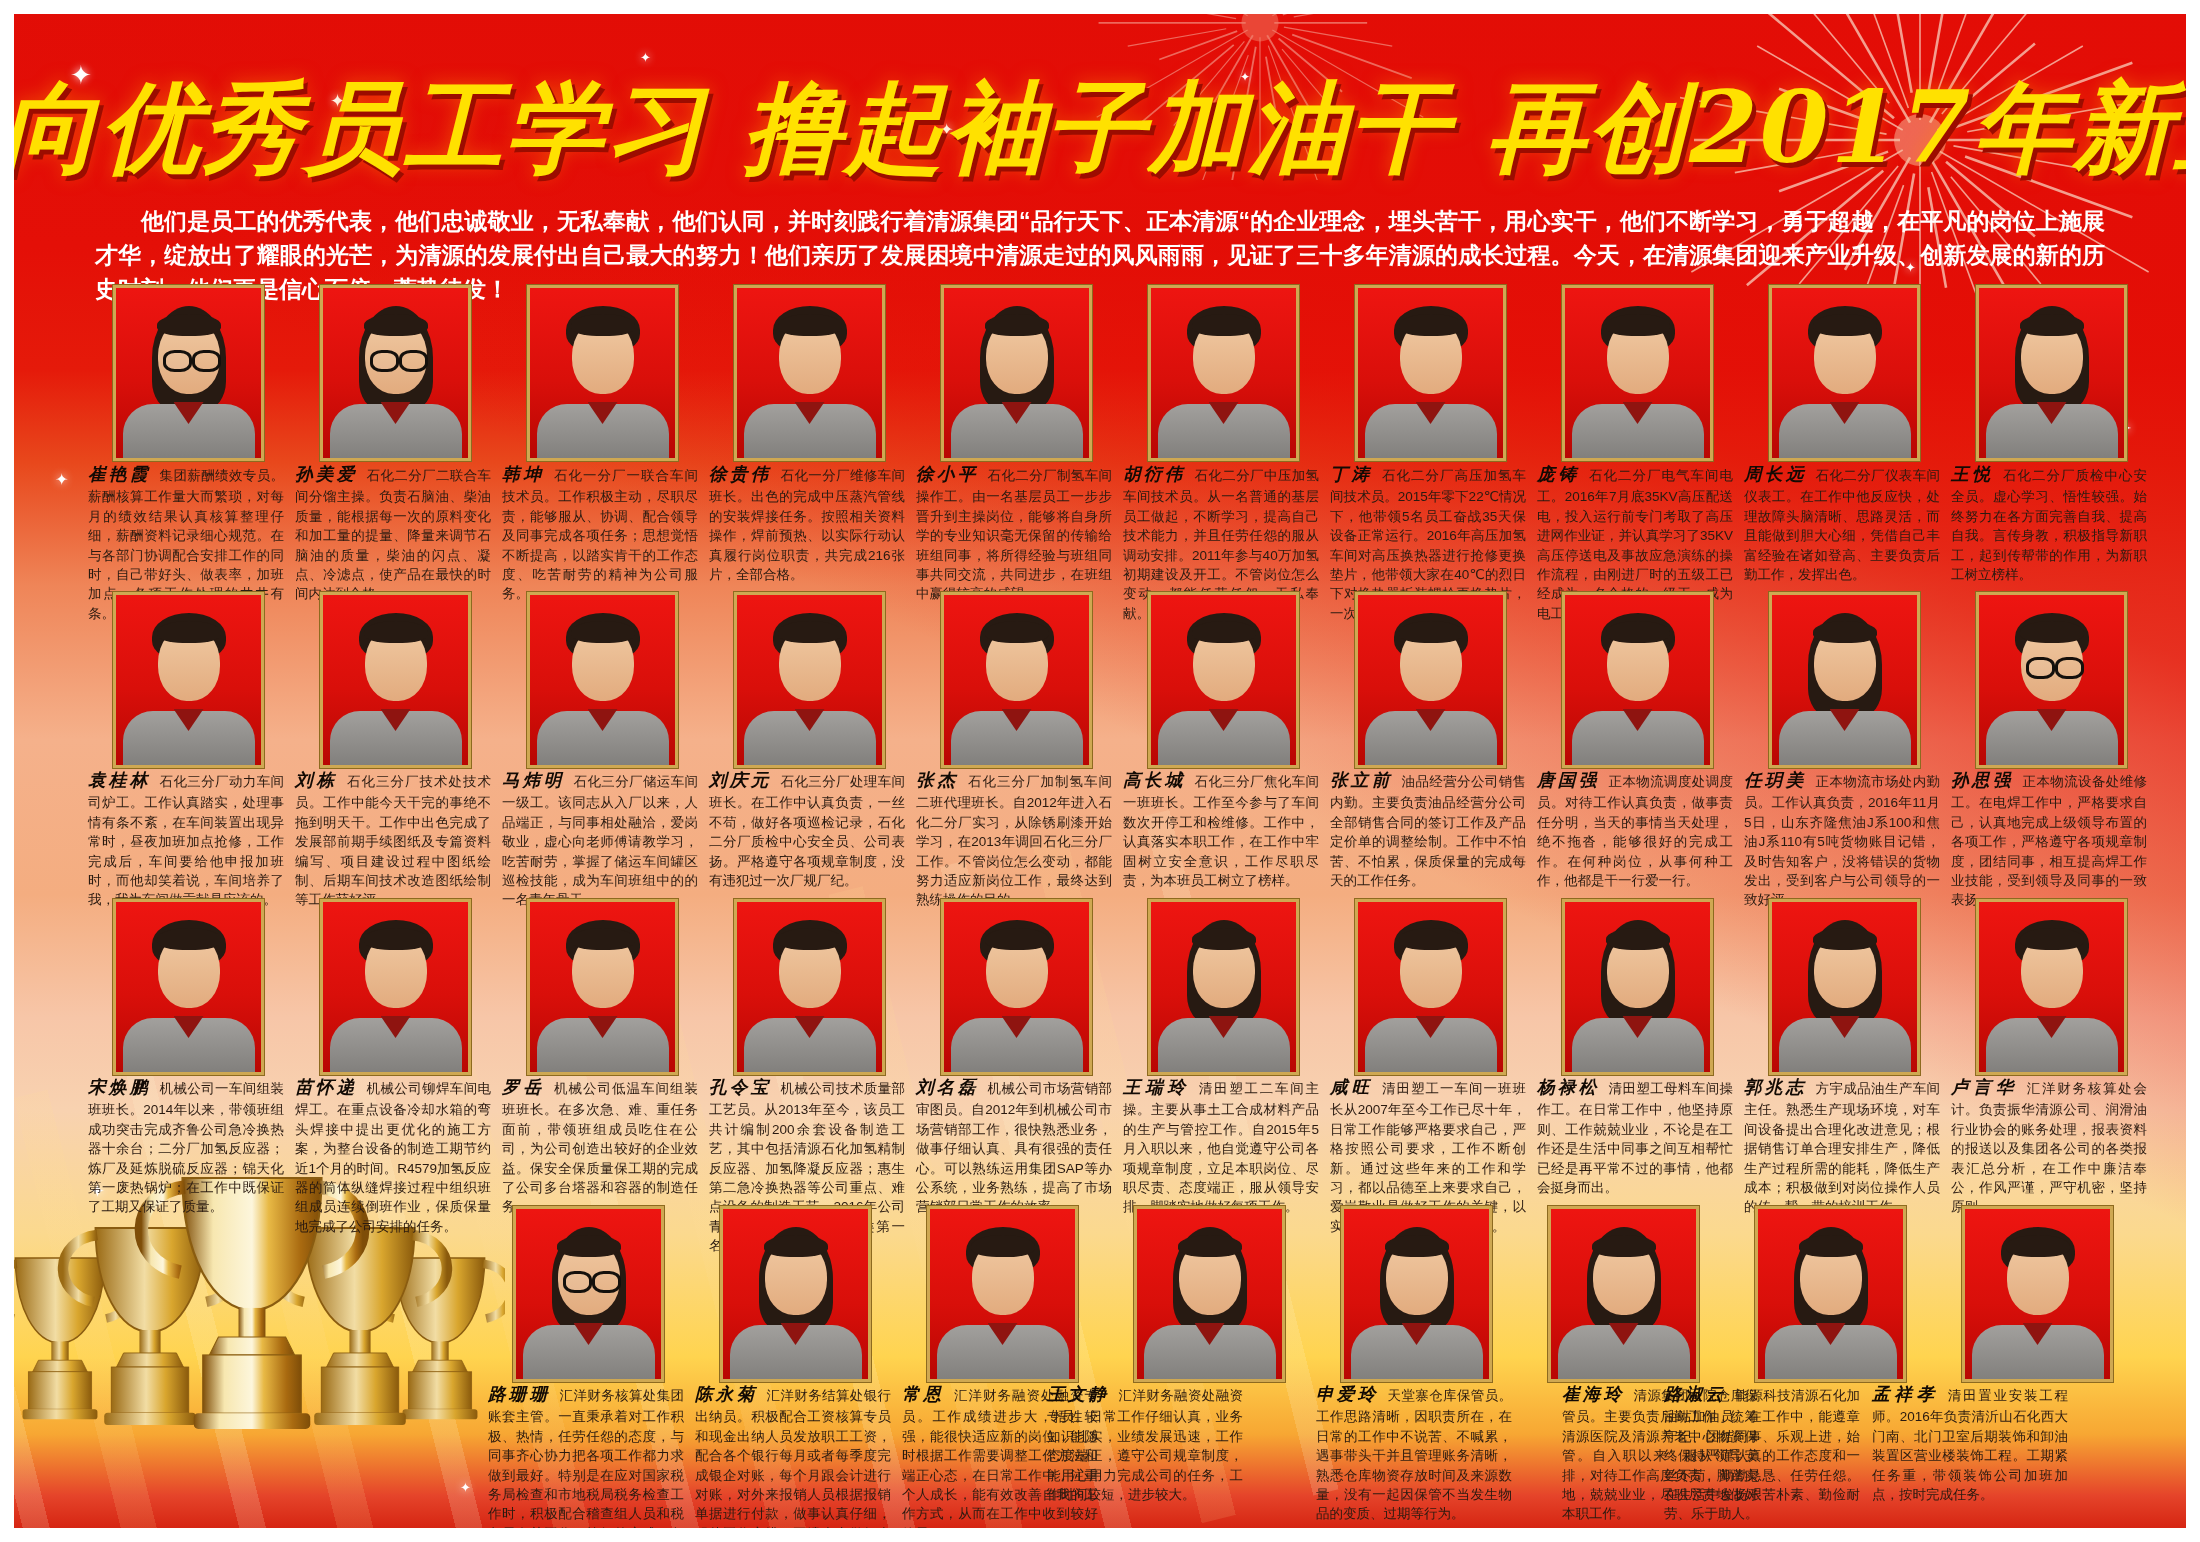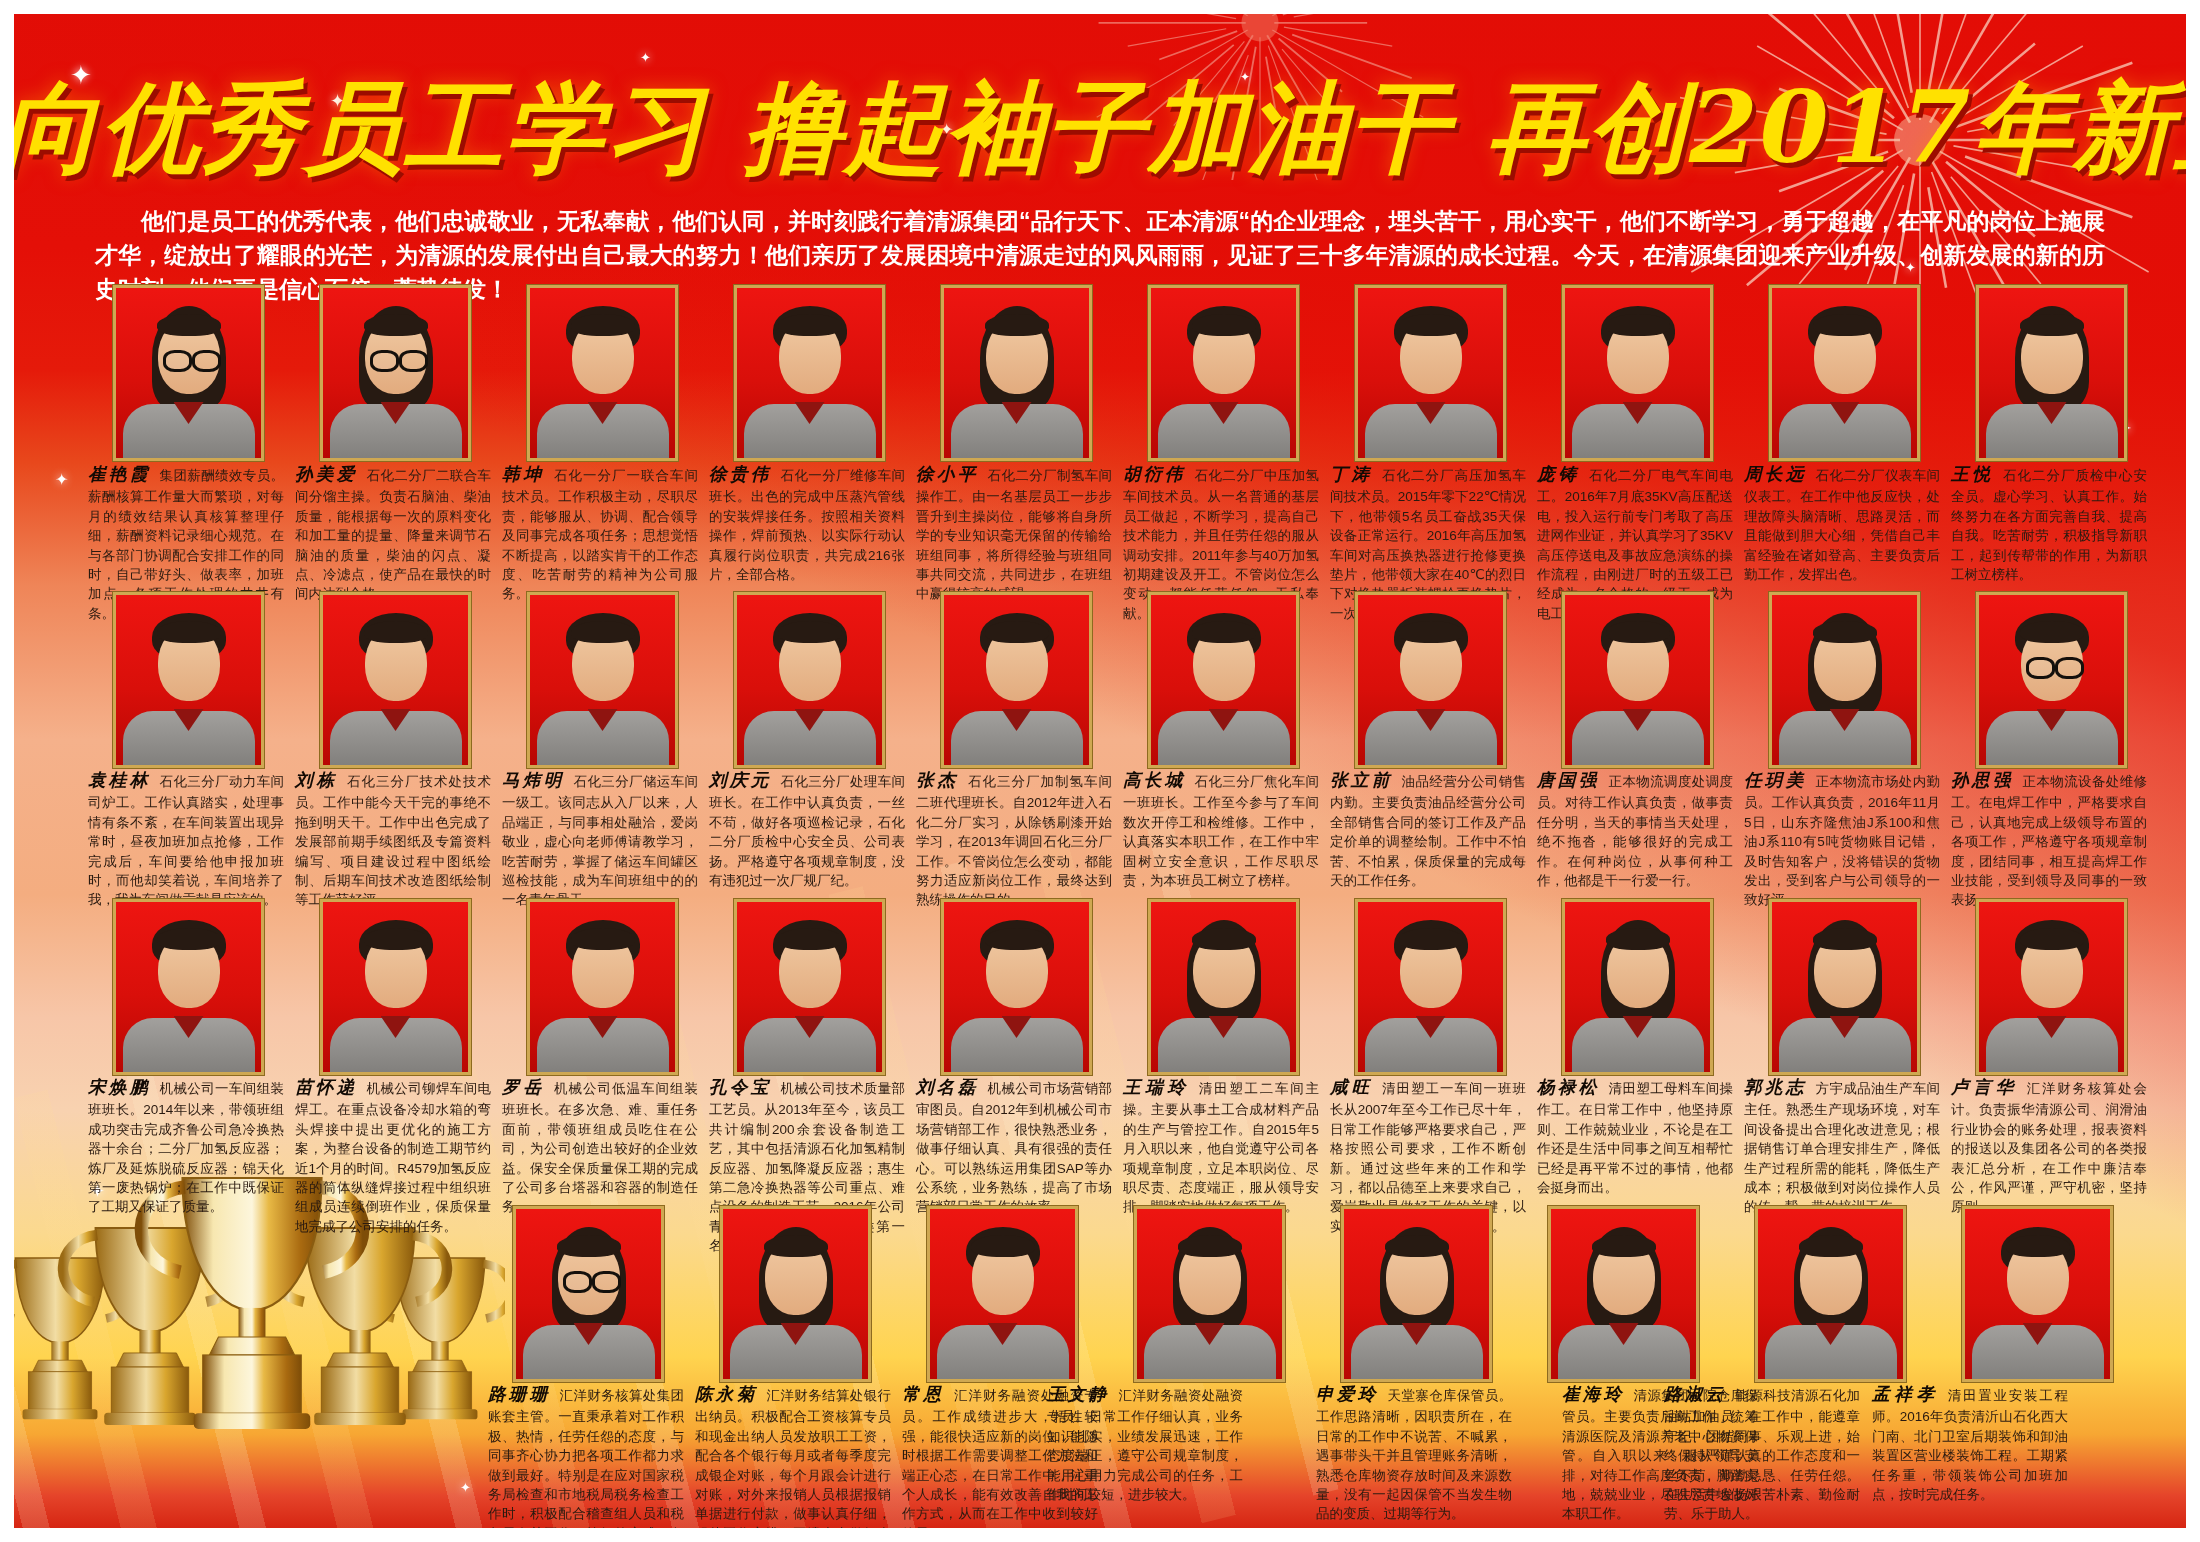--- a/index.html
+++ b/index.html
@@ -240,21 +240,21 @@
         <div class="bio-block" style="left: 1744px; top: 462px;"><span class="nm">周长远</span><span>石化二分厂仪表车间仪表工。在工作中他反应快，处理故障头脑清晰、思路灵活，而且能做到胆大心细，凭借自己丰富经验在诸如登高、主要负责后勤工作，发挥出色。</span></div>
       </div>
       <div class="card">
         <div class="photo" style="left: 1976px; top: 285px;">
           <div class="hair long"></div>
           <div class="face"></div>
           <div class="fringe"></div>
           <div class="torso"></div>
           <div class="collar"></div>
         </div>
-        <div class="bio-block" style="left: 1951px; top: 462px;"><span class="nm">王悦</span><span>石化二分厂质检中心安全员。虚心学习、认真工作。始终努力在各方面完善自我、提高自我。吃苦耐劳，积极指导新职工，起到传帮带的作用，为新职工树立榜样。</span></div>
+        <div class="bio-block" style="left: 1951px; top: 462px;"><span class="nm">王悦</span><span>石化二分厂质检中心安全员。虚心学习、悟性较强。始终努力在各方面完善自我、提高自我。言传身教，积极指导新职工，起到传帮带的作用，为新职工树立榜样。</span></div>
       </div>
       <div class="card">
         <div class="photo" style="left: 113px; top: 592px;">
           <div class="hair"></div>
           <div class="face"></div>
           <div class="fringe"></div>
           <div class="torso"></div>
           <div class="collar"></div>
         </div>
         <div class="bio-block" style="left: 88px; top: 768px;"><span class="nm">袁桂林</span><span>石化三分厂动力车间司炉工。工作认真踏实，处理事情有条不紊，在车间装置出现异常时，昼夜加班加点抢修，工作完成后，车间要给他申报加班时，而他却笑着说，车间培养了我，我为车间做贡献是应该的。</span></div>

